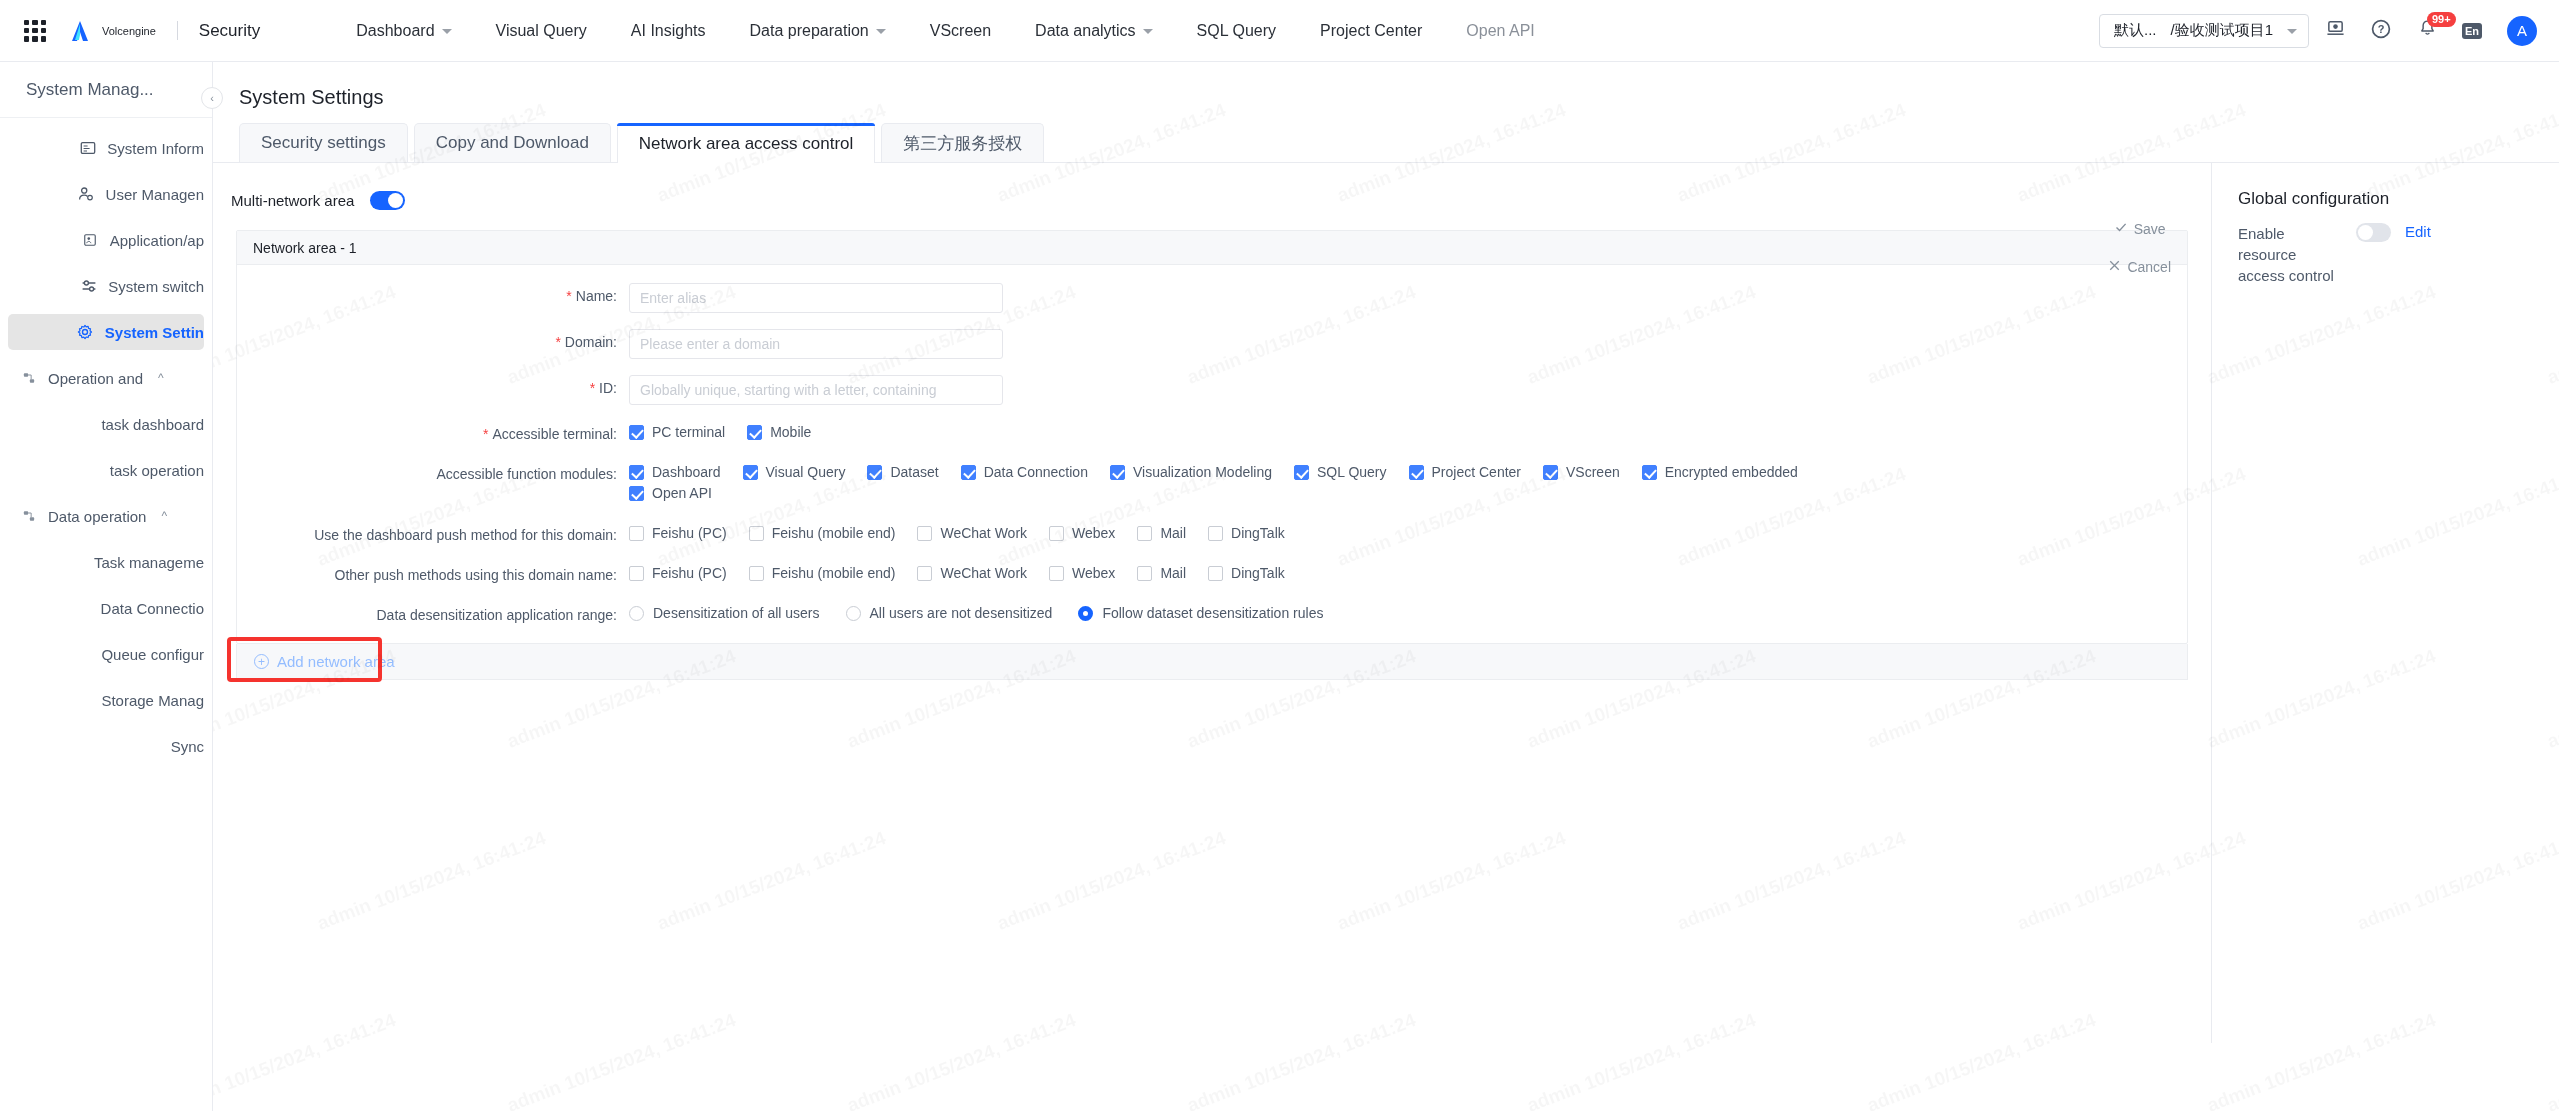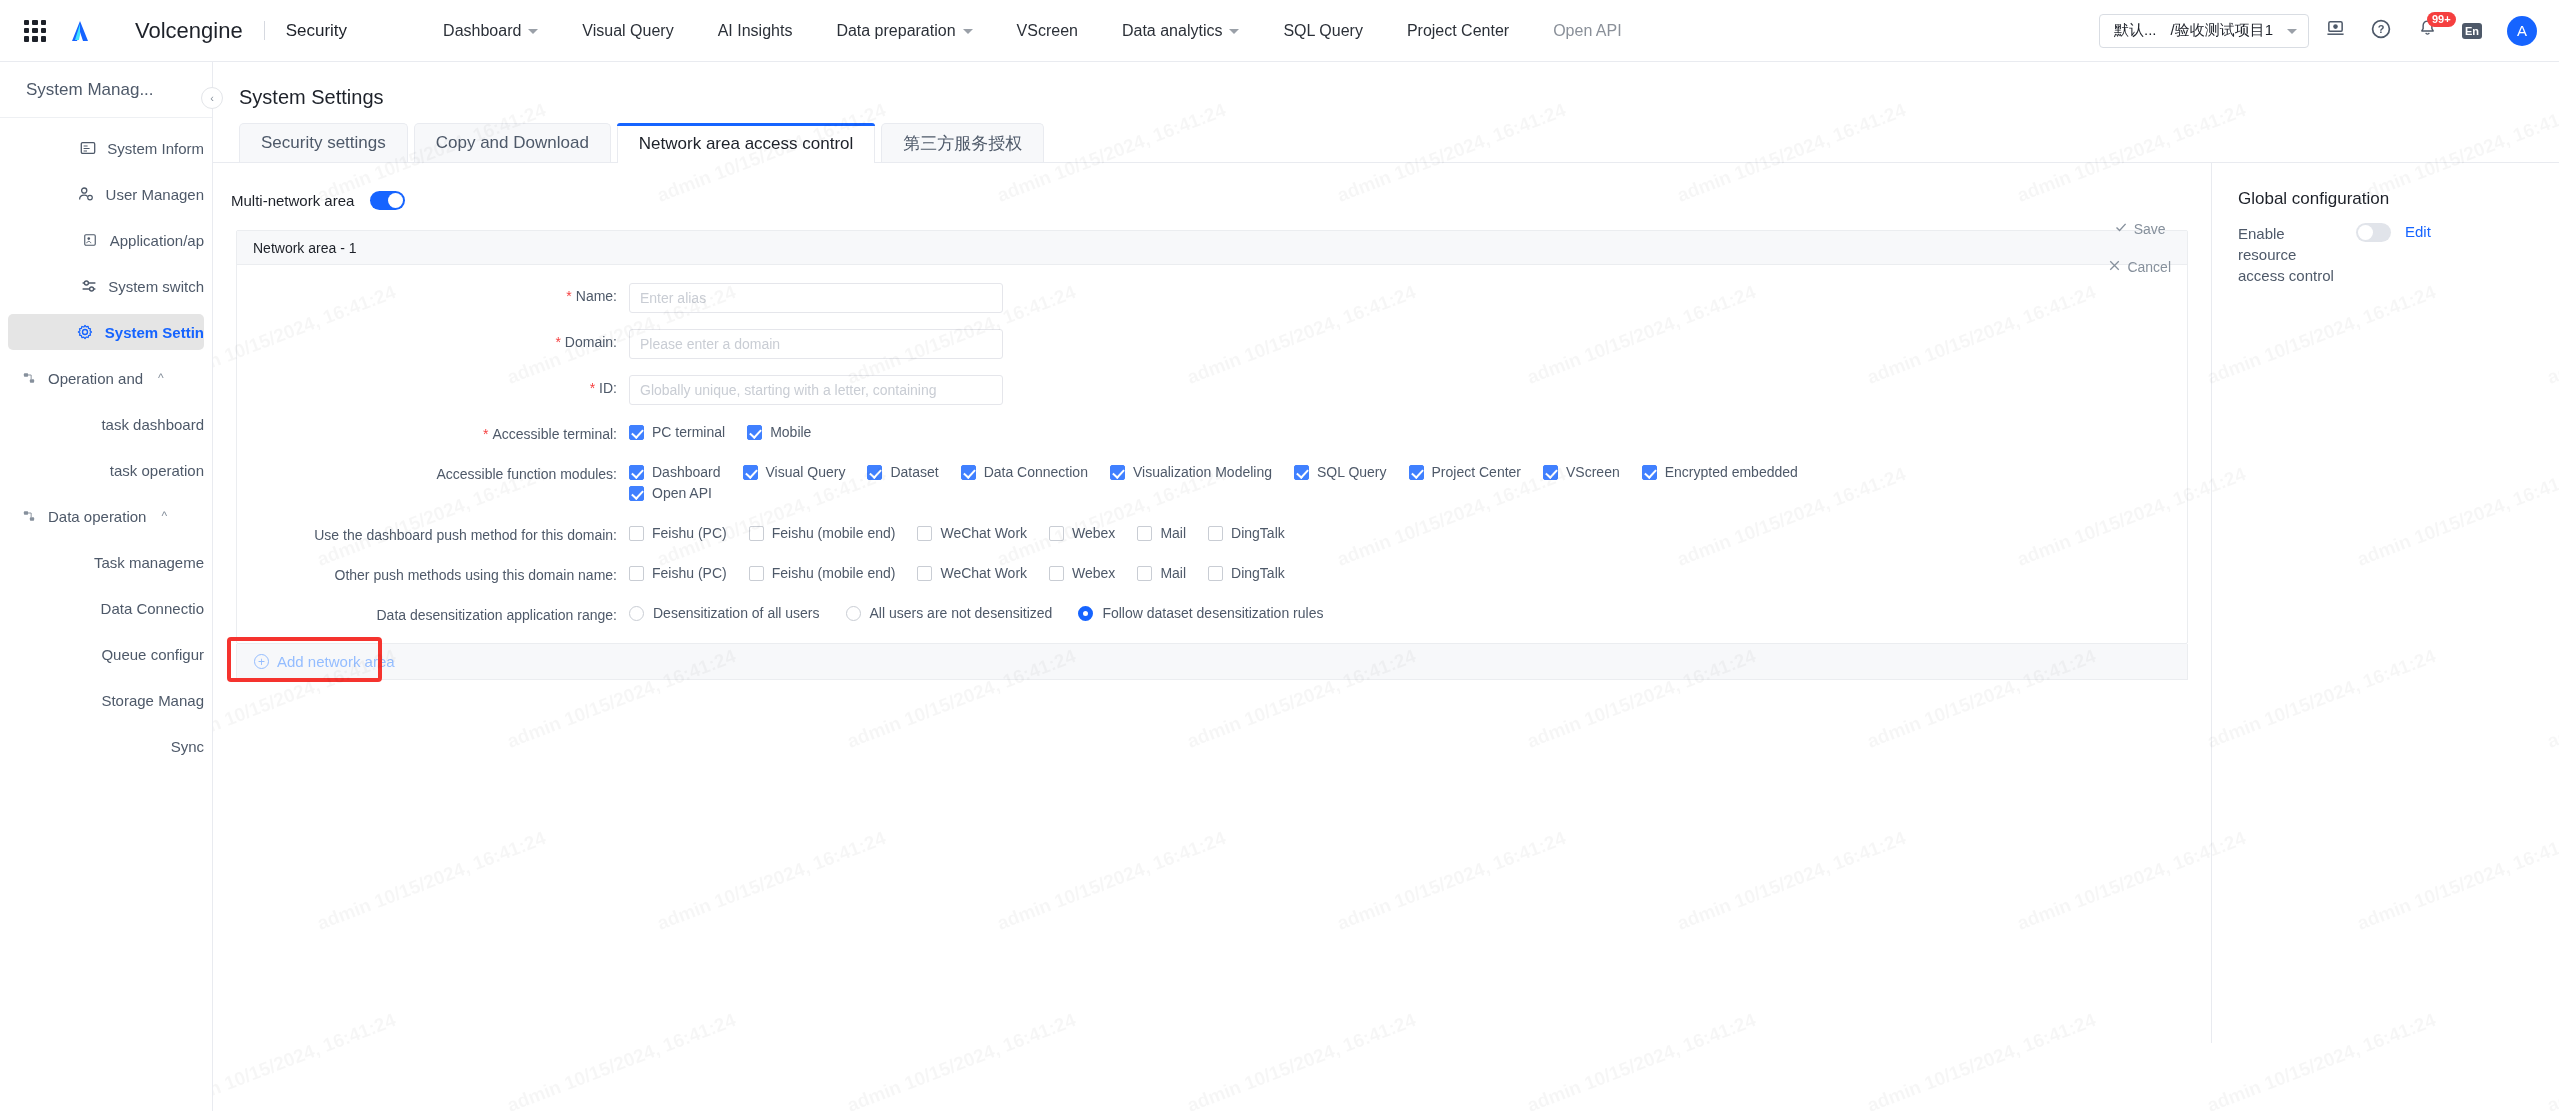--- a/index.html
+++ b/index.html
@@ -37,21 +37,21 @@
   }
   .grid-icon {
     width: 22px; height: 22px; margin-left: 24px; margin-right: 22px;
     display: grid; grid-template-columns: repeat(3, 1fr); grid-template-rows: repeat(3, 1fr);
     gap: 3px; cursor: pointer;
   }
   .grid-icon i { background: #1d2129; border-radius: 1px; display:block; }
 
   .brand { display: flex; align-items: center; gap: 10px; }
   .brand-logo { width: 24px; height: 22px; position: relative; }
-  .brand-name { font-size: 22px; color: #1d2129; margin-left: 33px; }
+  .brand-name { font-size: 11px; color: #1d2129; }
   .brand-sep { width: 1px; height: 19px; background: #d6d9e0; margin: 0 11px; }
   .brand-sub { font-size: 17px; color: #1d2129; }
 
   .nav { display: flex; align-items: center; margin-left: 74px; gap: 0px; }
   .nav-item {
     display: flex; align-items: center; gap: 7px;
     padding: 0 22px; height: 62px; line-height: 62px;
     font-size: 16px; color: #2b3038; cursor: pointer; white-space: nowrap;
   }
   .nav-item.muted { color: #8a9099; }

